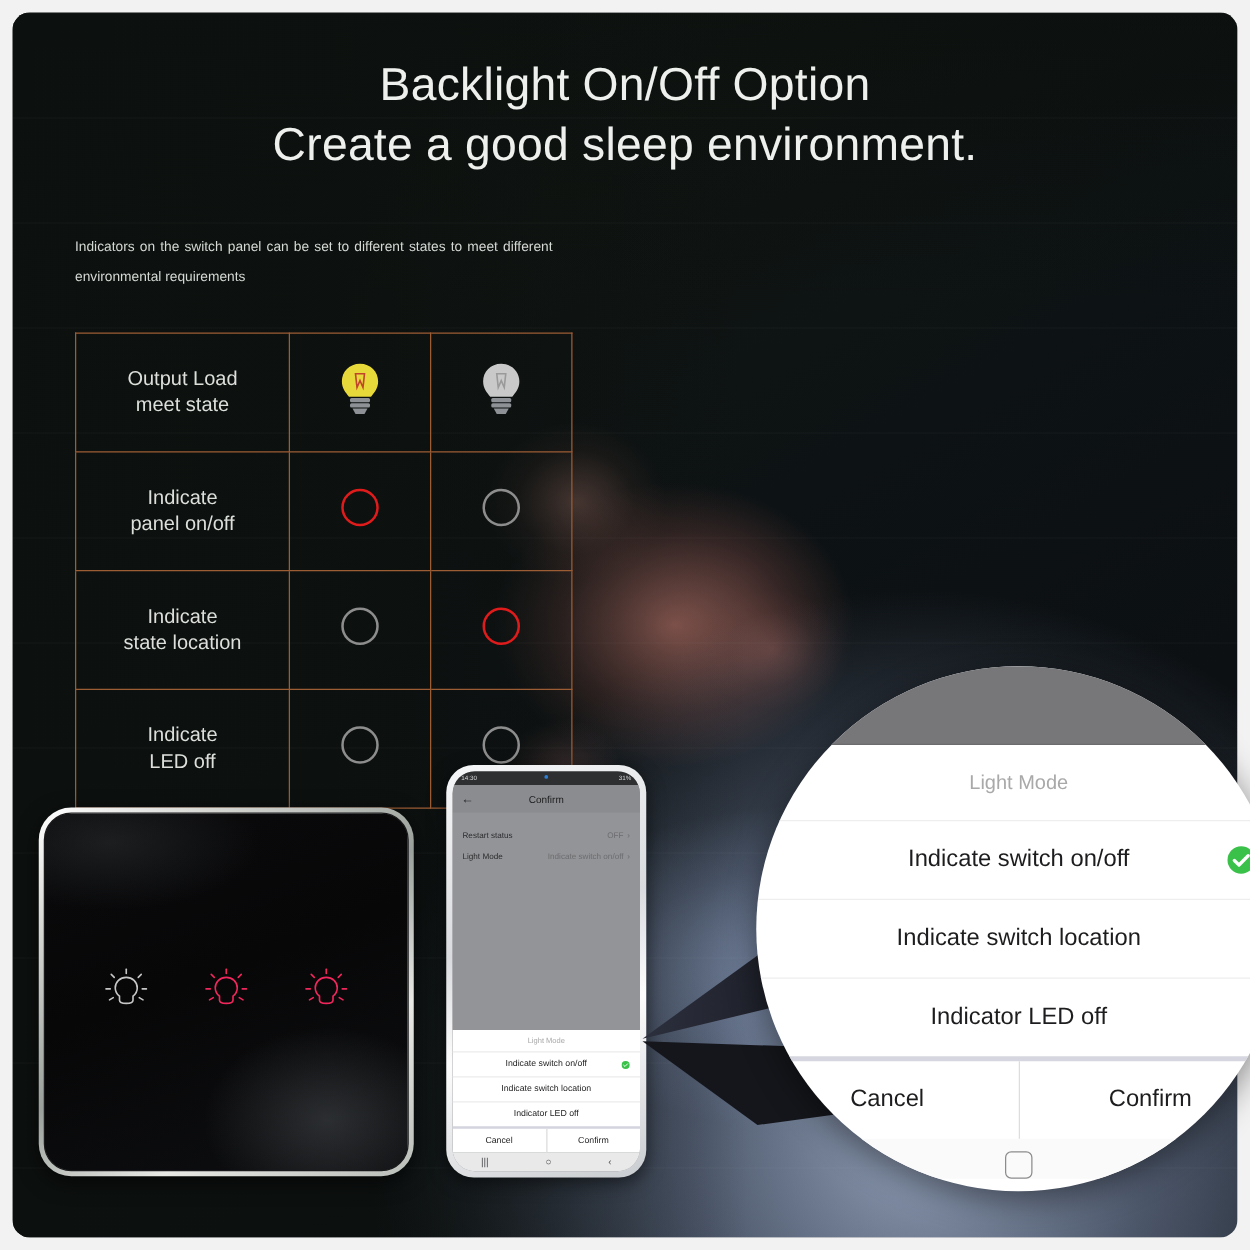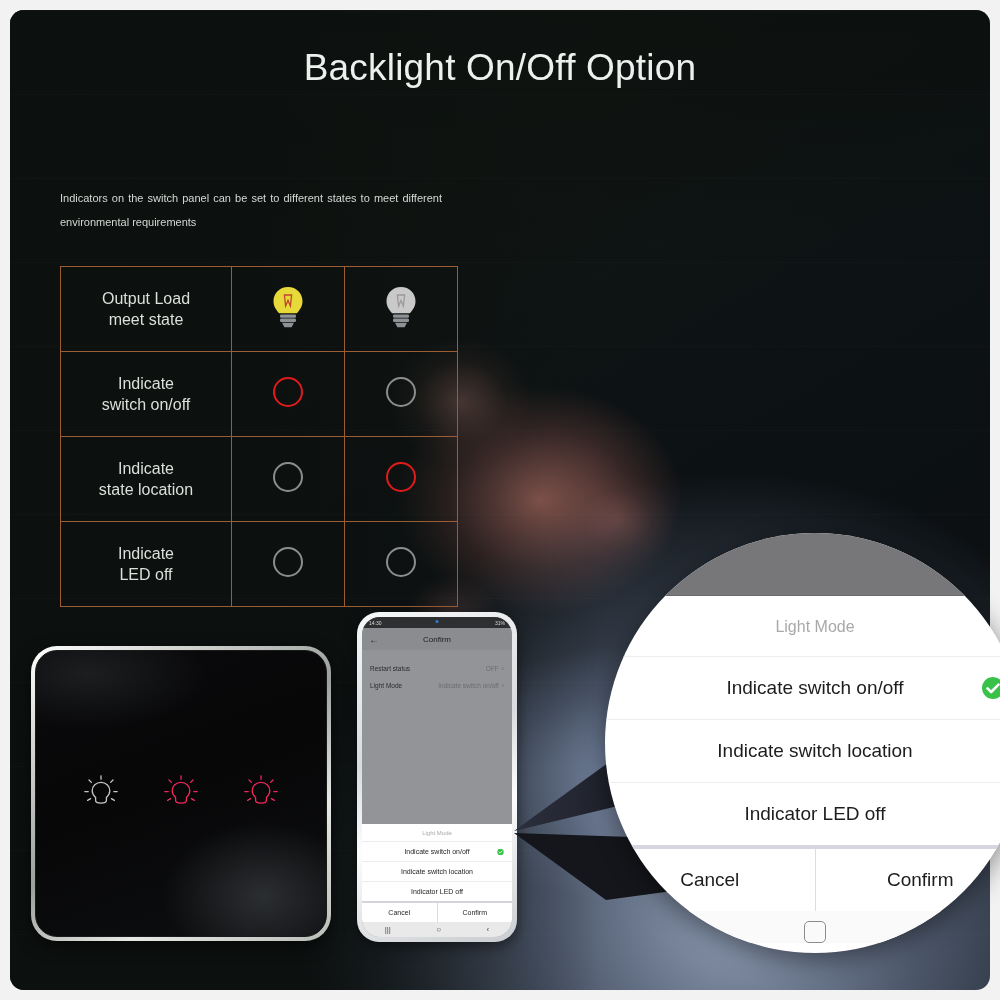--- a/index.html
+++ b/index.html
@@ -81,21 +81,21 @@
   .spec-table td {
     border: 1px solid #9c5c34;
     height: 70px;
     text-align: center;
     vertical-align: middle;
     color: #dddfdb;
     font-size: 16px;
     font-weight: 300;
     line-height: 21px;
   }
-  .spec-table td.label { width: 158px; padding: 7px 6px; }
+  .spec-table td.label { width: 158px; padding: 12px 6px; }
   .spec-table td.cell  { width: 110px; }
 
   .bulb-wrap { display: inline-block; line-height: 0; }
   .circ {
     display: inline-block;
     width: 30px; height: 30px;
     border-radius: 50%;
     box-sizing: border-box;
     border: 2px solid #8d8d8d;
   }
@@ -305,20 +305,21 @@
 
 <div id="page">
 
   <div class="photo">
     <div class="photo-vignette"></div>
     <div class="photo-scan"></div>
   </div>
 
   <div class="heading">
     <span>Backlight On/Off Option</span>
+    <span class="l2">Create a good sleep environment.</span>
   </div>
 
   <div class="intro">Indicators on the switch panel can be set to different states to meet different environmental requirements</div>
 
   <table class="spec-table">
     <tbody>
       <tr>
         <td class="label">
           <span>Output Load</span><br>
           <span>meet state</span>
@@ -342,21 +343,21 @@
               <rect x="9" y="29.4" width="16" height="3.4" rx="1.2" fill="#8e9196"></rect>
               <rect x="9" y="33.6" width="16" height="3.4" rx="1.2" fill="#8e9196"></rect>
               <path d="M11 37.8 L23 37.8 L20.6 42.2 L13.4 42.2 Z" fill="#8e9196"></path>
             </svg>
           </span>
         </td>
       </tr>
       <tr>
         <td class="label">
           <span>Indicate</span><br>
-          <span>switch on/off</span>
+          <span>panel on/off</span>
         </td>
         <td class="cell">
           <span class="circ on"></span>
         </td>
         <td class="cell">
           <span class="circ"></span>
         </td>
       </tr>
       <tr>
         <td class="label">

